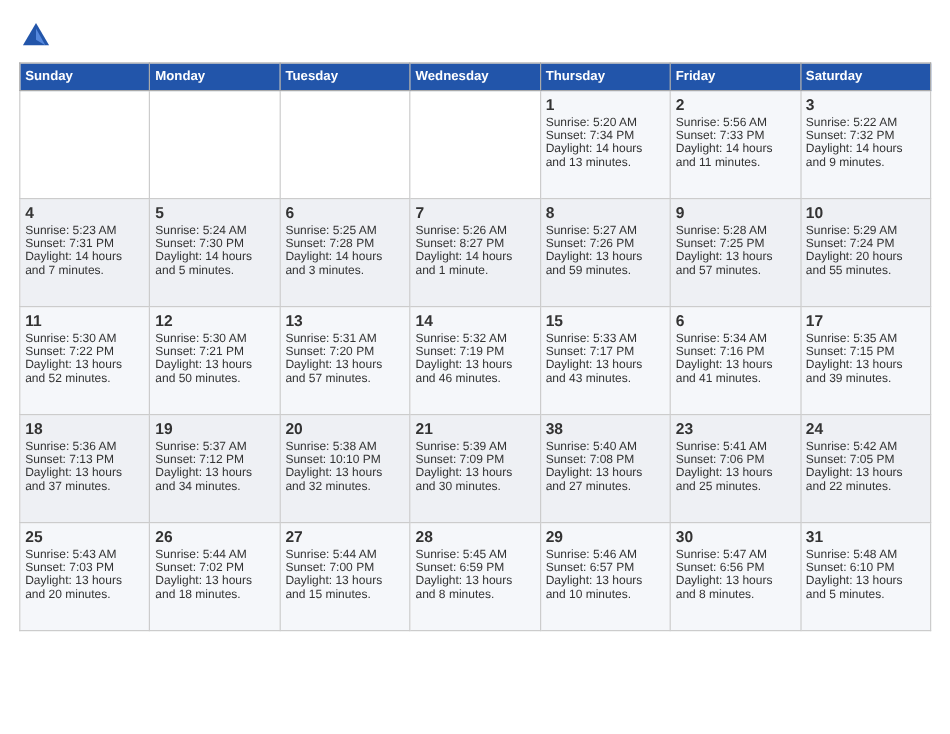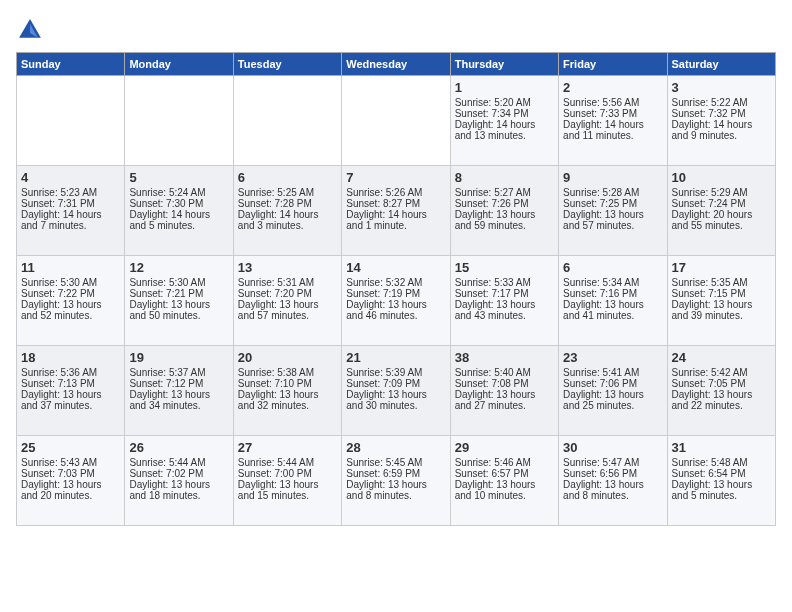--- a/index.html
+++ b/index.html
@@ -237,21 +237,21 @@
         </td>
         <td>
           <span class="day-num">19</span>
           <div>Sunrise: 5:37 AM</div>
           <div>Sunset: 7:12 PM</div>
           <div>Daylight: 13 hours and 34 minutes.</div>
         </td>
         <td>
           <span class="day-num">20</span>
           <div>Sunrise: 5:38 AM</div>
-          <div>Sunset: 7:10 PM</div>
+          <div>Sunset: 10:10 PM</div>
           <div>Daylight: 13 hours and 32 minutes.</div>
         </td>
         <td>
           <span class="day-num">21</span>
           <div>Sunrise: 5:39 AM</div>
           <div>Sunset: 7:09 PM</div>
           <div>Daylight: 13 hours and 30 minutes.</div>
         </td>
         <td>
           <span class="day-num">38</span>
@@ -305,18 +305,18 @@
         </td>
         <td>
           <span class="day-num">30</span>
           <div>Sunrise: 5:47 AM</div>
           <div>Sunset: 6:56 PM</div>
           <div>Daylight: 13 hours and 8 minutes.</div>
         </td>
         <td>
           <span class="day-num">31</span>
           <div>Sunrise: 5:48 AM</div>
-          <div>Sunset: 6:54 PM</div>
+          <div>Sunset: 6:10 PM</div>
           <div>Daylight: 13 hours and 5 minutes.</div>
         </td>
       </tr>
     </tbody>
 </table>
 
 </body></html>

